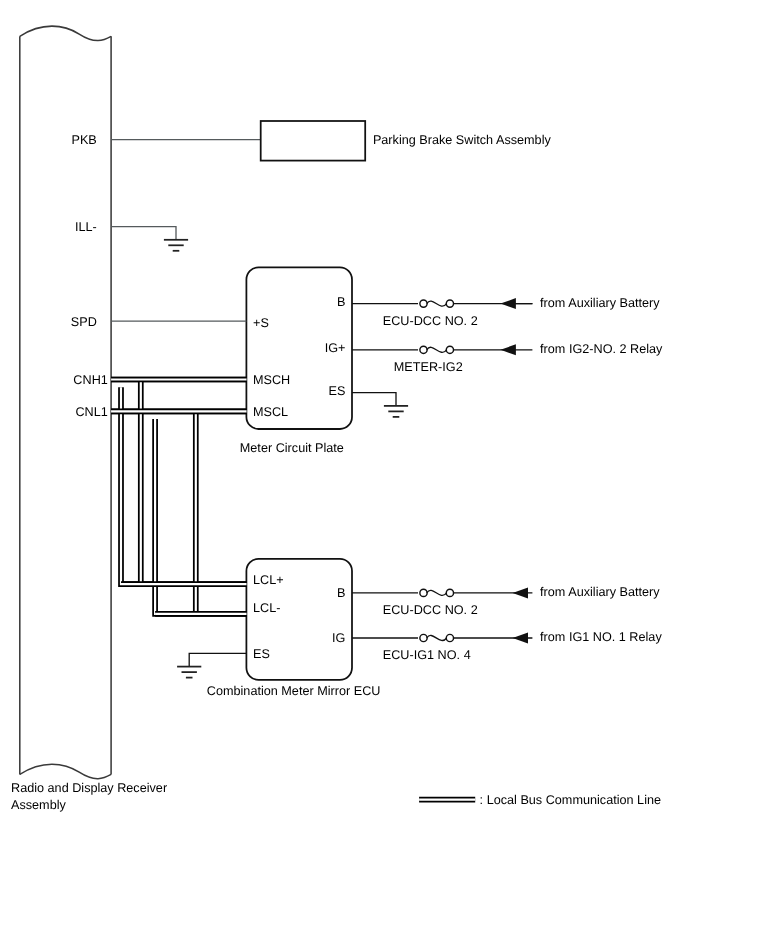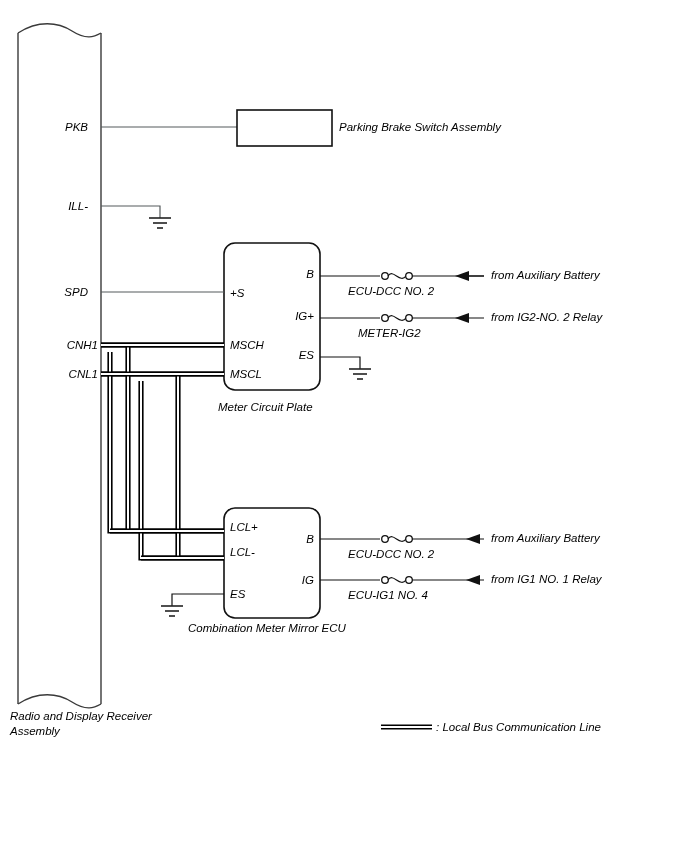--- a/index.html
+++ b/index.html
@@ -13,21 +13,20 @@
     font-family: "Liberation Sans", sans-serif;
     position: relative;
     overflow: hidden;
   }
   #diagram-root {
     position: absolute;
     left: 0;
     top: 0;
     width: 580px;
     height: 852px;
-    font-style: italic;
   }
   svg#wiring-svg {
     display: block;
     width: 688px;
     height: 852px;
   }
   text {
     font-family: "Liberation Sans", sans-serif;
     fill: #000000;
     font-size: 11px;

